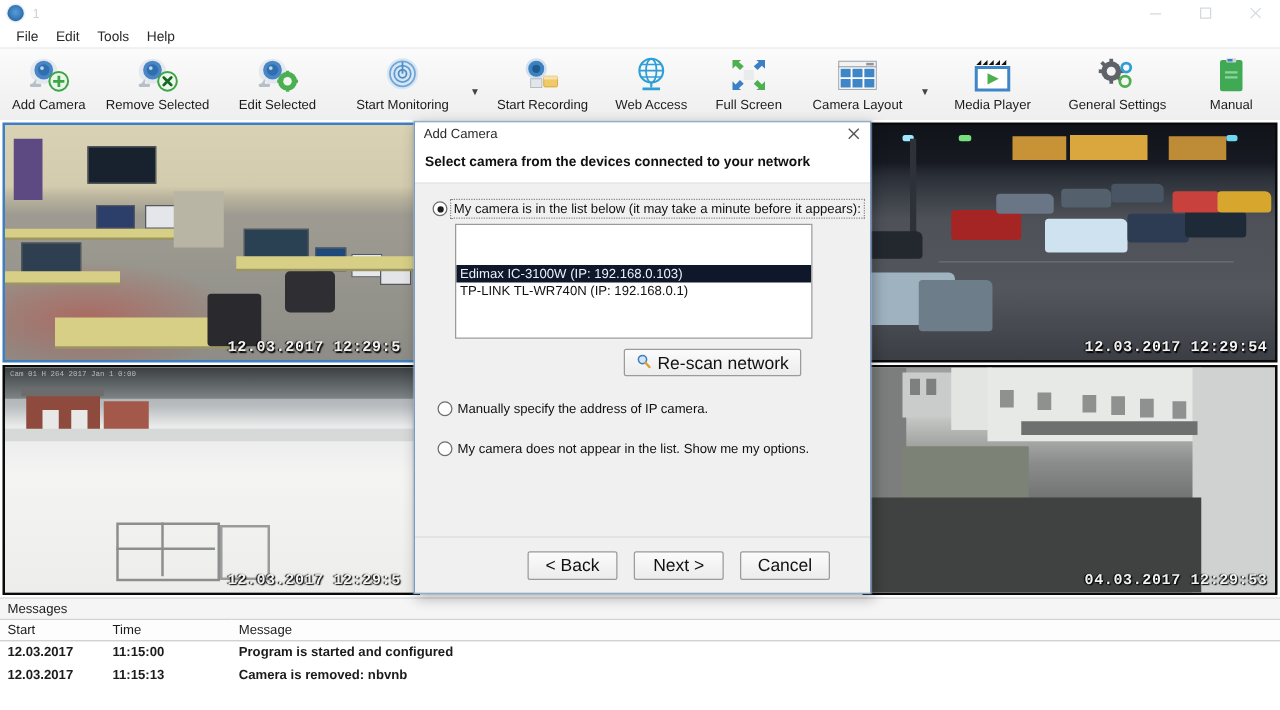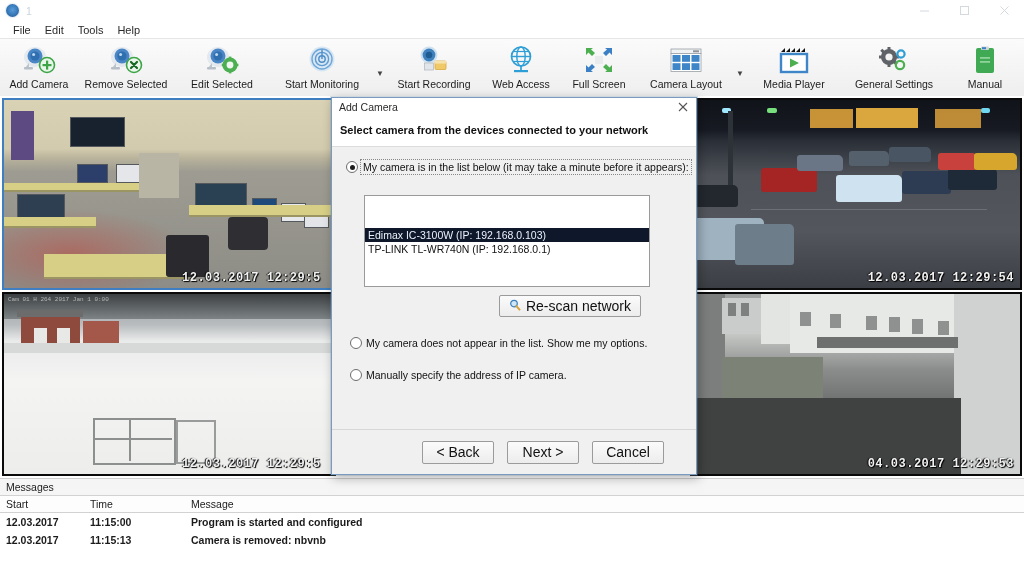--- a/index.html
+++ b/index.html
@@ -279,21 +279,21 @@
   .dlg-body {
     flex: 1;
     background: #f0f0f0;
     position: relative;
     padding: 14px 14px 0 14px;
   }
   .radio-row {
     display: flex;
     align-items: center;
     gap: 4px;
-    margin-bottom: 22px;
+    margin-bottom: 6px;
   }
   .radio {
     width: 12px; height: 12px;
     border: 1px solid #6d6d6d;
     border-radius: 50%;
     background: #fff;
     position: relative;
     flex: none;
     box-sizing: border-box;
   }
@@ -757,26 +757,26 @@
             <circle cx="5" cy="4.6" r="3.3" fill="#cfe6f5" stroke="#3c7fbd" stroke-width="1.2"></circle>
             <line x1="7.4" y1="7.2" x2="10.5" y2="10.6" stroke="#d8a33a" stroke-width="2" stroke-linecap="round"></line>
           </svg>
         </span>
         <span>Re-scan network</span>
       </div>
     </div>
 
     <div class="opt-row">
       <div class="radio"></div>
-      <div class="radio-label">My camera does not appear in the list. Show me my options.</div>
+      <div class="radio-label">Manually specify the address of IP camera.</div>
     </div>
 
     <div class="opt-row">
       <div class="radio"></div>
-      <div class="radio-label">Manually specify the address of IP camera.</div>
+      <div class="radio-label">My camera does not appear in the list. Show me my options.</div>
     </div>
 
   </div>
 
   <div class="dlg-footer">
     <div class="btn">&lt; Back</div>
     <div class="btn">Next &gt;</div>
     <div class="btn">Cancel</div>
   </div>
 

